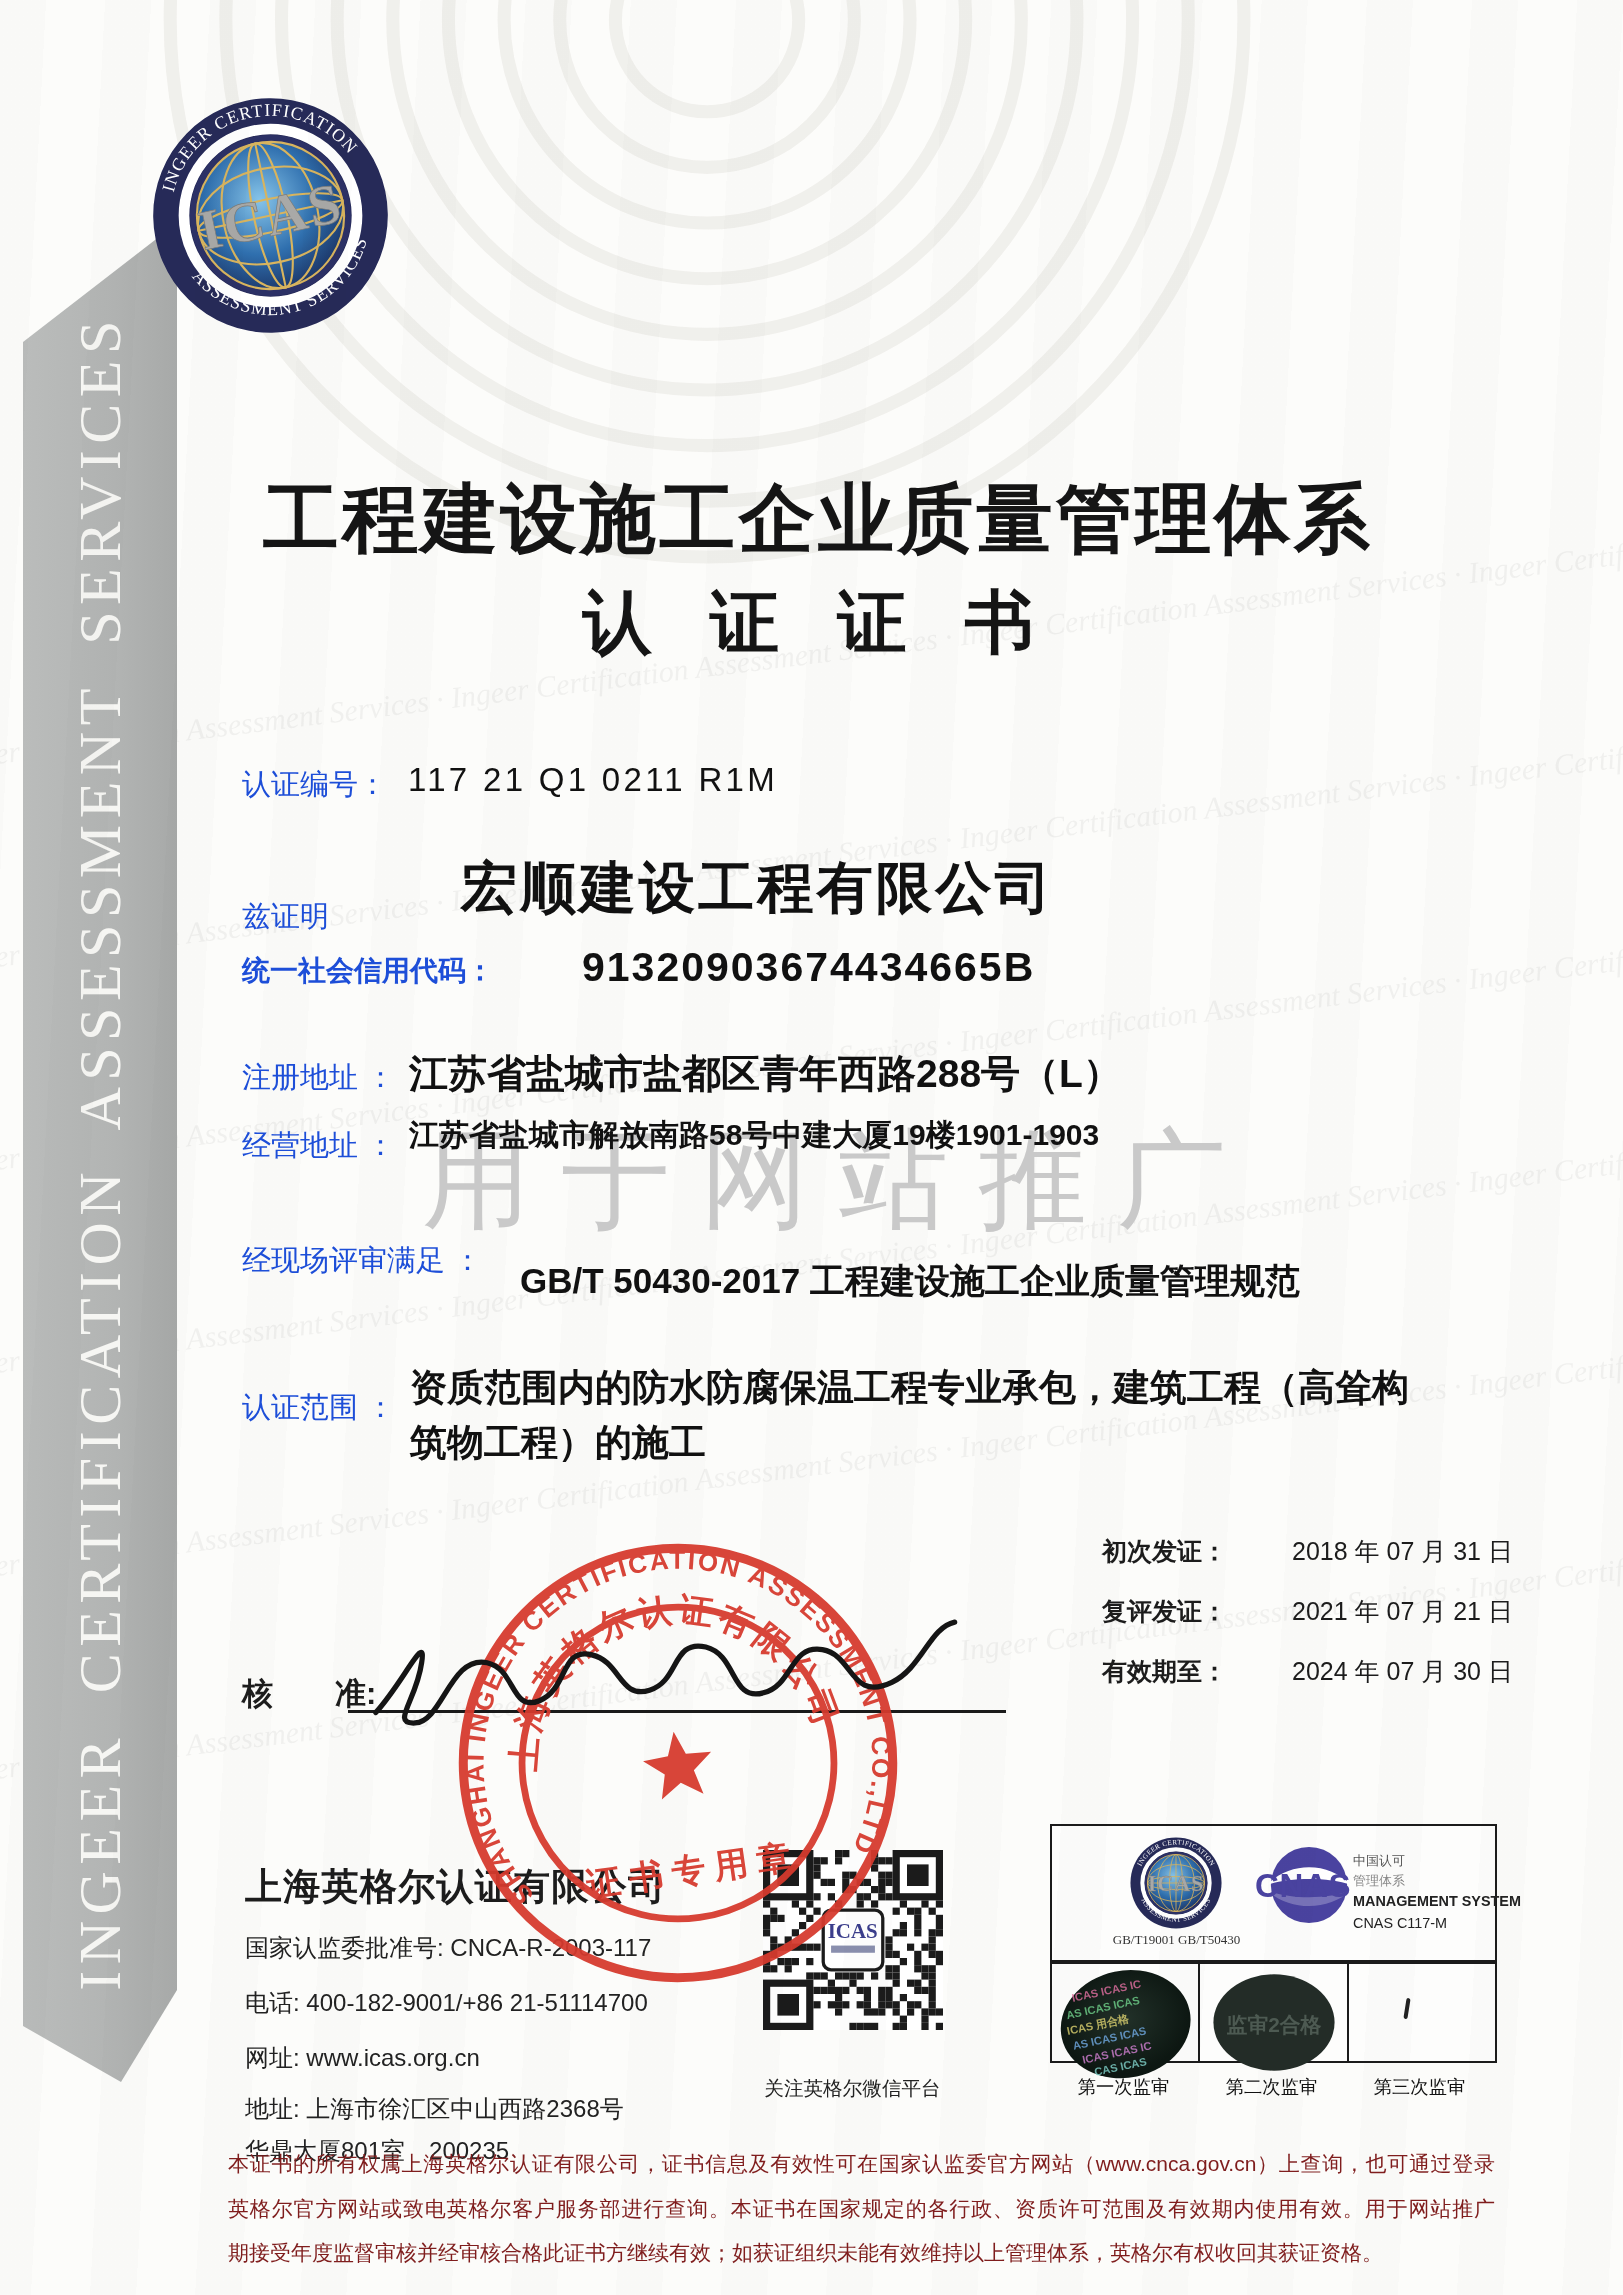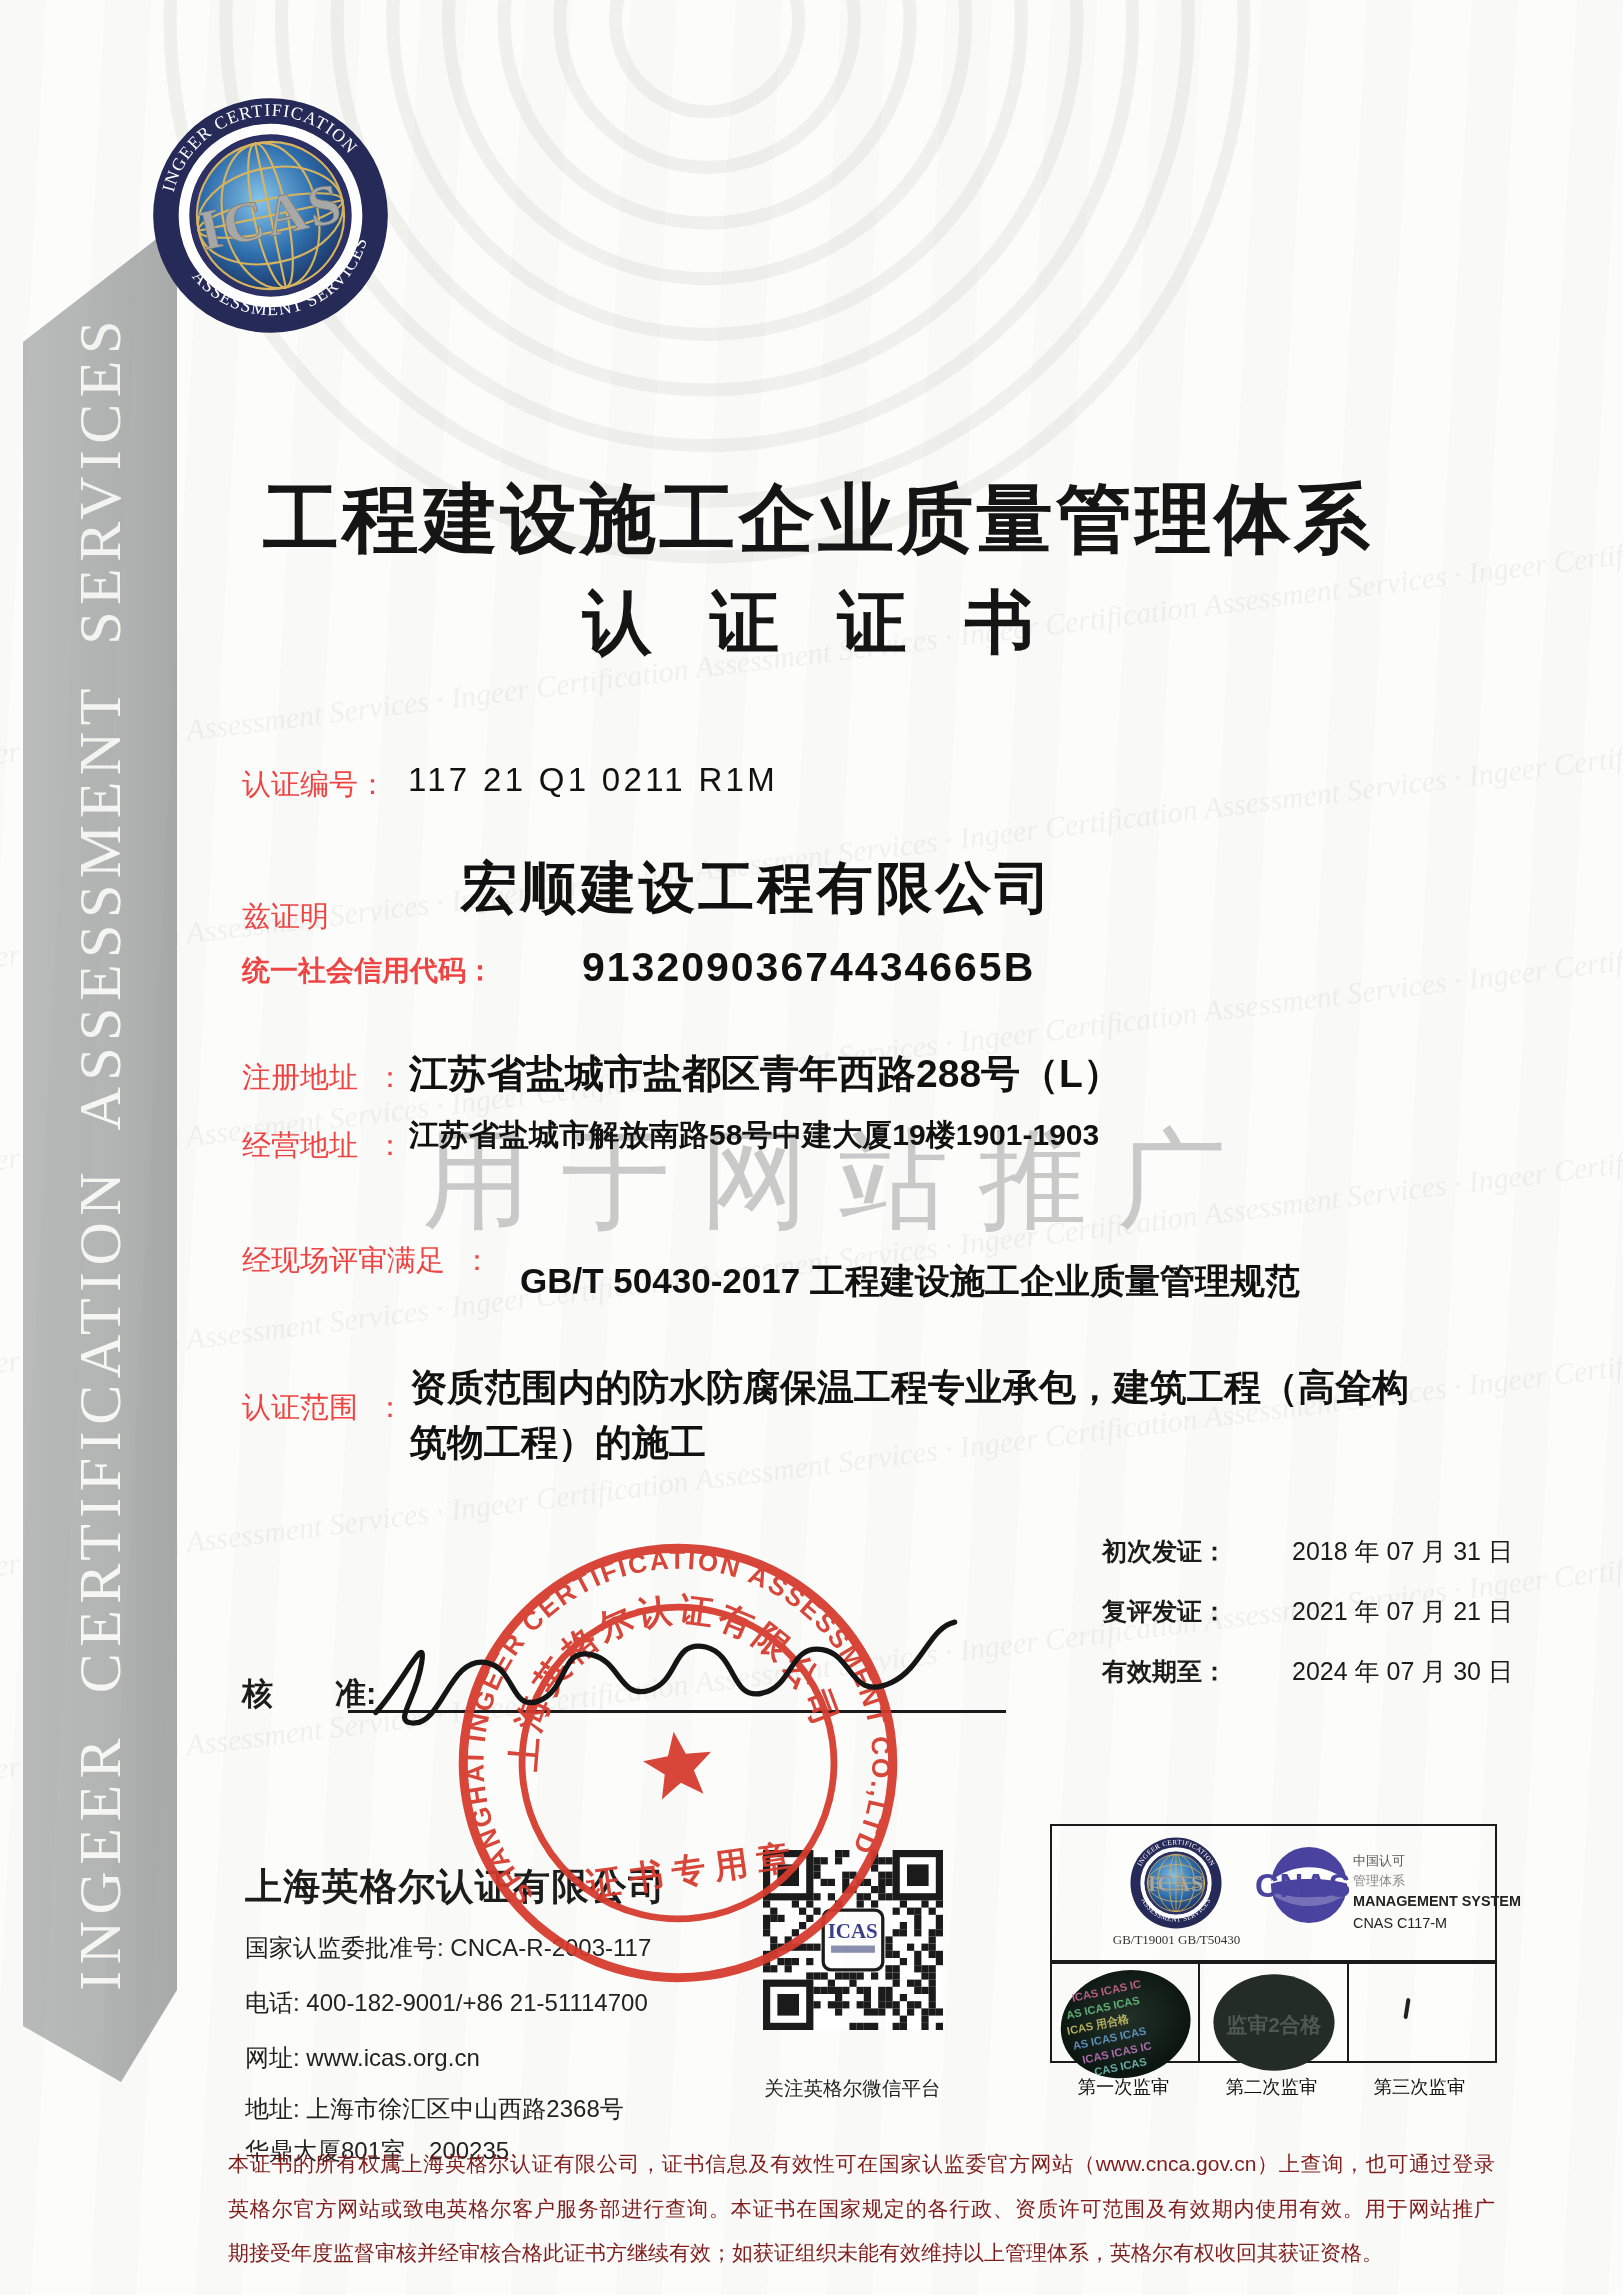--- a/index.html
+++ b/index.html
@@ -22,21 +22,21 @@
   .bgline{left:-65px;width:1898px;white-space:nowrap;font-family:"Liberation Serif",serif;
         font-style:italic;font-size:30px;color:rgba(90,90,90,.07);transform:rotate(-7deg);}
   .fingerprint{opacity:.85;}
 
   .title1{left:170px;top:469px;width:1296px;text-align:center;font-size:76px;font-weight:700;letter-spacing:3.3px;color:#151515;}
   .title2{left:170px;top:577px;width:1296px;text-align:center;font-size:69px;font-weight:700;letter-spacing:19.6px;color:#151515;}
 
   .wm-company{left:403px;top:753px;font-size:223px;font-weight:700;letter-spacing:27.5px;color:#c8c8c8;line-height:1;z-index:1;}
   .wm-purpose{left:422px;top:1125px;font-size:109px;font-weight:500;letter-spacing:30px;color:#c9c9c9;line-height:1;z-index:1;}
 
-  .lbl{font-size:29px;color:#ef4444;z-index:2;font-family:Liberation Mono, monospace;}
+  .lbl{font-size:29px;color:#1d4ed8;z-index:2;}
   .v{z-index:2;color:#111;}
   .certno{font-size:33px;letter-spacing:3.3px;font-weight:500;}
   .company{font-size:56px;font-weight:700;letter-spacing:3.3px;margin-left:44px;}
   .credit-lbl{font-size:28px;font-weight:600;}
   .credit{font-size:41px;font-weight:700;letter-spacing:2px;margin-left:40px;}
   .addr{font-size:39px;font-weight:700;}
   .std{font-size:35px;font-weight:700;}
   .scope{font-size:37px;font-weight:700;}
   .date-lbl{font-size:25px;font-weight:600;}
   .date-val{font-size:25px;font-weight:500;}

